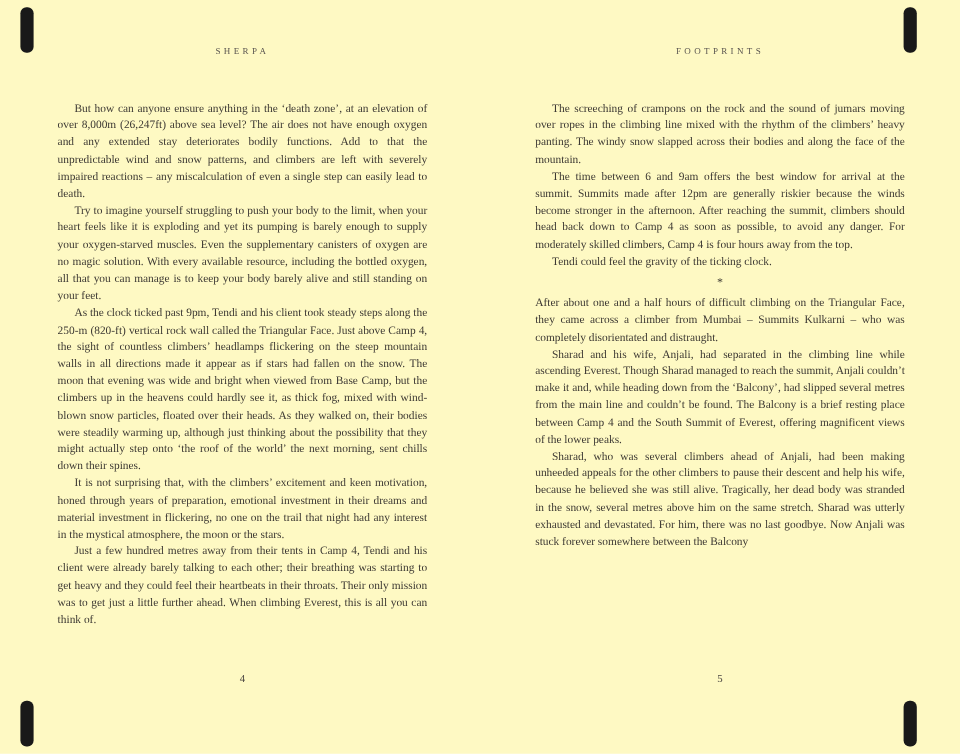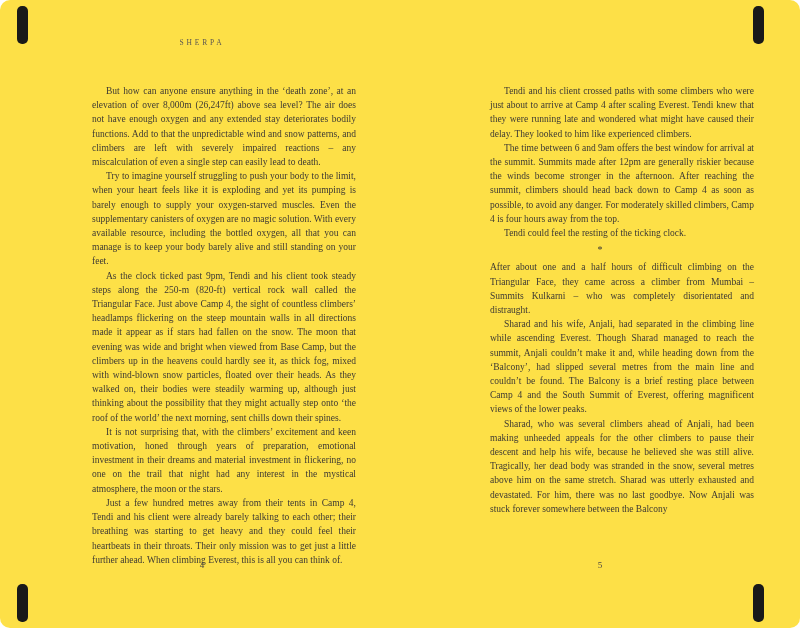--- a/index.html
+++ b/index.html
@@ -3,21 +3,21 @@
 <meta charset="utf-8">
 <style>
   * { margin:0; padding:0; box-sizing:border-box; }
   html,body { width:800px; height:628px; }
   body {
     position:relative;
     background:#fefefe;
     font-family:"Liberation Serif", serif;
     overflow:hidden;
   }
-  .spread { position:absolute; inset:0; background:#fde047;border-radius:10px; }
+  .spread { position:absolute; inset:0; background:#fef9c3; }
 
   
   .clip {
     position:absolute; width:11px; height:38px;
     background:#191919; border-radius:5px;
   }
   .clip.tl { left:17px;  top:6px; }
   .clip.tr { left:753px; top:6px; }
   .clip.bl { left:17px;  top:584px; }
   .clip.br { left:753px; top:584px; }
@@ -33,21 +33,21 @@
 
   .page-body {
     position:absolute; top:84px; width:308px;
     font-size:9.5px; line-height:14.2px;
     color:#3d3933;
     text-align:justify;
   }
   .body-left  { left:48px; }
   .body-right { left:446px; }
 
-  .page-body p { text-indent:14px;margin-left:44px; }
+  .page-body p { text-indent:14px; }
   .page-body p.no-indent { text-indent:0; }
 
   .section-break {
     text-align:center;
     line-height:14.2px;
     margin:3px 0;
     color:#3d3933;
     font-size:10px;
   }
 
@@ -74,25 +74,26 @@
   <div class="page-body body-left">
     <p>But how can anyone ensure anything in the ‘death zone’, at an elevation of over 8,000m (26,247ft) above sea level? The air does not have enough oxygen and any extended stay deteriorates bodily functions. Add to that the unpredictable wind and snow patterns, and climbers are left with severely impaired reactions – any miscalculation of even a single step can easily lead to death.</p>
     <p>Try to imagine yourself struggling to push your body to the limit, when your heart feels like it is exploding and yet its pumping is barely enough to supply your oxygen-starved muscles. Even the supplementary canisters of oxygen are no magic solution. With every available resource, including the bottled oxygen, all that you can manage is to keep your body barely alive and still standing on your feet.</p>
     <p>As the clock ticked past 9pm, Tendi and his client took steady steps along the 250-m (820-ft) vertical rock wall called the Triangular Face. Just above Camp 4, the sight of countless climbers’ headlamps flickering on the steep mountain walls in all directions made it appear as if stars had fallen on the snow. The moon that evening was wide and bright when viewed from Base Camp, but the climbers up in the heavens could hardly see it, as thick fog, mixed with wind-blown snow particles, floated over their heads. As they walked on, their bodies were steadily warming up, although just thinking about the possibility that they might actually step onto ‘the roof of the world’ the next morning, sent chills down their spines.</p>
     <p>It is not surprising that, with the climbers’ excitement and keen motivation, honed through years of preparation, emotional investment in their dreams and material investment in flickering, no one on the trail that night had any interest in the mystical atmosphere, the moon or the stars.</p>
     <p>Just a few hundred metres away from their tents in Camp 4, Tendi and his client were already barely talking to each other; their breathing was starting to get heavy and they could feel their heartbeats in their throats. Their only mission was to get just a little further ahead. When climbing Everest, this is all you can think of.</p>
   </div>
 
   <div class="page-number number-left">4</div>
 
+  <div class="running-header header-right">FOOTPRINTS</div>
 
   <div class="page-body body-right">
-    <p>Tendi and his client crossed paths with some climbers who were just about to arrive at Camp 4 after scaling Everest. Tendi knew that they were running late and wondered what might have caused their delay. They looked to him like experienced climbers.</p>
+    <p>The screeching of crampons on the rock and the sound of jumars moving over ropes in the climbing line mixed with the rhythm of the climbers’ heavy panting. The windy snow slapped across their bodies and along the face of the mountain.</p>
     <p>The time between 6 and 9am offers the best window for arrival at the summit. Summits made after 12pm are generally riskier because the winds become stronger in the afternoon. After reaching the summit, climbers should head back down to Camp 4 as soon as possible, to avoid any danger. For moderately skilled climbers, Camp 4 is four hours away from the top.</p>
-    <p>Tendi could feel the resting of the ticking clock.</p>
+    <p>Tendi could feel the gravity of the ticking clock.</p>
     <div class="section-break">*</div>
     <p class="no-indent">After about one and a half hours of difficult climbing on the Triangular Face, they came across a climber from Mumbai – Summits Kulkarni – who was completely disorientated and distraught.</p>
     <p>Sharad and his wife, Anjali, had separated in the climbing line while ascending Everest. Though Sharad managed to reach the summit, Anjali couldn’t make it and, while heading down from the ‘Balcony’, had slipped several metres from the main line and couldn’t be found. The Balcony is a brief resting place between Camp 4 and the South Summit of Everest, offering magnificent views of the lower peaks.</p>
     <p>Sharad, who was several climbers ahead of Anjali, had been making unheeded appeals for the other climbers to pause their descent and help his wife, because he believed she was still alive. Tragically, her dead body was stranded in the snow, several metres above him on the same stretch. Sharad was utterly exhausted and devastated. For him, there was no last goodbye. Now Anjali was stuck forever somewhere between the Balcony</p>
   </div>
 
   <div class="page-number number-right">5</div>
 
 </div>
 

